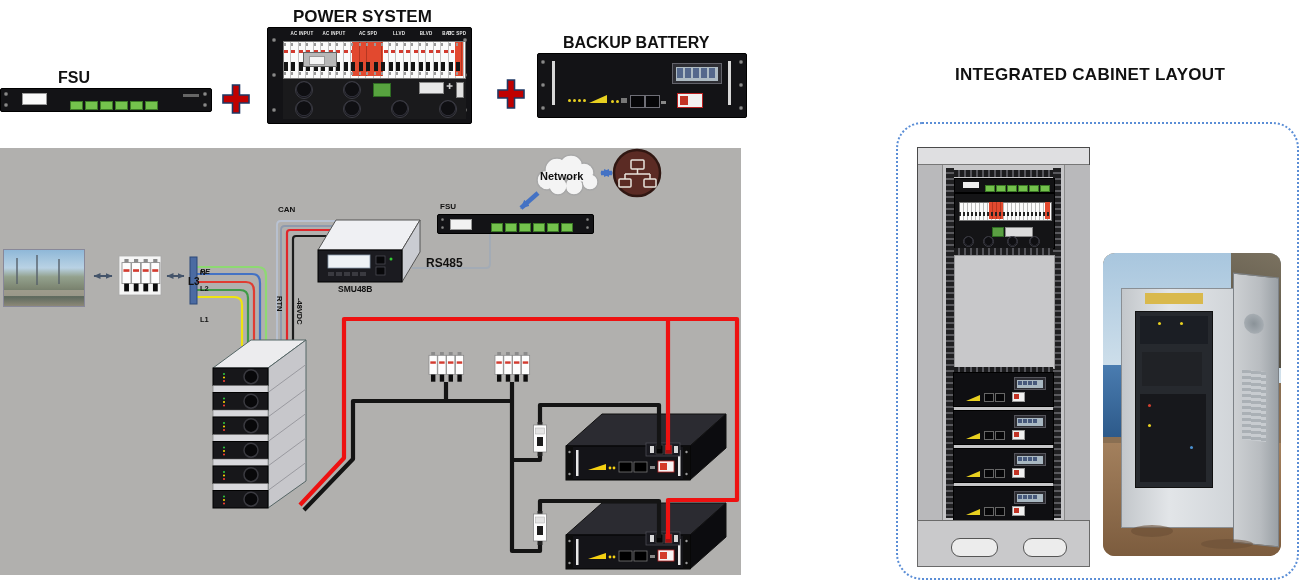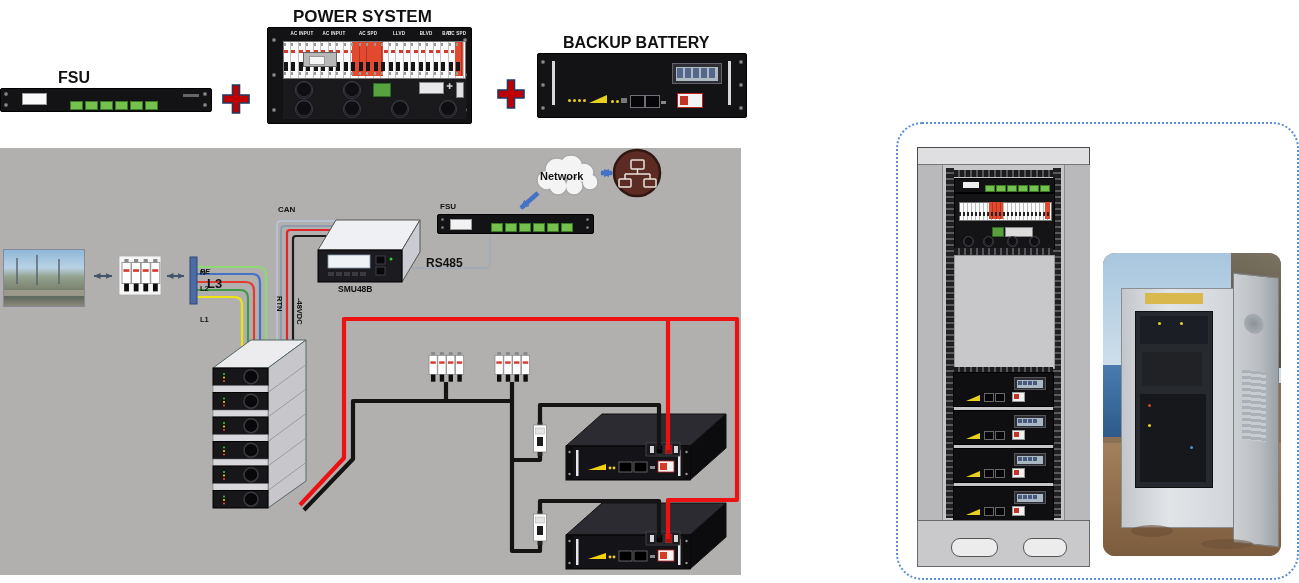--- a/index.html
+++ b/index.html
@@ -35,20 +35,21 @@
   .cbredin{position:absolute;left:1px;top:1px;width:5px;height:5px;background:#c23325;}
 </style>
 </head>
 <body>
 
 <div id="page">
 
   <div class="lbl ctr" style="left:58px;top:70px;width:90px;font-size:16px;">FSU</div>
   <div class="lbl ctr" style="left:293px;top:8px;width:163px;font-size:17px;">POWER SYSTEM</div>
   <div class="lbl ctr" style="left:563px;top:35px;width:172px;font-size:16px;">BACKUP BATTERY</div>
+  <div class="lbl ctr" style="left:955px;top:66px;width:285px;font-size:17px;letter-spacing:.3px;">INTEGRATED CABINET LAYOUT</div>
 
   <div class="abs rackdark" style="left:0px;top:88px;width:210px;height:22px;">
     <div class="screw" style="left:3px;top:3px;"></div>
     <div class="screw" style="left:3px;top:14px;"></div>
     <div class="screw" style="left:202px;top:3px;"></div>
     <div class="screw" style="left:202px;top:14px;"></div>
     <div class="abs" style="left:21px;top:4px;width:23px;height:10px;background:#fafafa;border:1px solid #999;"></div>
     <div class="greenblock" style="left:69px;top:12px;width:11px;height:7px;"></div>
     <div class="greenblock" style="left:84px;top:12px;width:11px;height:7px;"></div>
     <div class="greenblock" style="left:99px;top:12px;width:11px;height:7px;"></div>
@@ -417,21 +418,21 @@
 
   <div class="lbl" style="left:278px;top:206px;font-size:8px;">CAN</div>
   <div class="lbl" style="left:426px;top:257px;font-size:12px;">RS485</div>
   <div class="lbl ctr" style="left:338px;top:285px;width:60px;font-size:8.5px;">SMU48B</div>
   <div class="lbl" style="left:440px;top:203px;font-size:8px;">FSU</div>
   <div class="lbl ctr" style="left:540px;top:171px;width:54px;font-size:11px;">Network</div>
   <div class="vlbl" style="left:275px;top:296px;font-size:7.5px;">RTN</div>
   <div class="vlbl" style="left:295px;top:298px;font-size:7.5px;">-48VDC</div>
   <div class="lbl" style="left:200px;top:268px;font-size:7.5px;font-style:italic;">PE</div>
   <div class="lbl" style="left:200px;top:269px;font-size:7.5px;">N</div>
-  <div class="lbl" style="left:207px;top:277px;font-size:13px;">L3</div>
+  <div class="lbl" style="left:188px;top:277px;font-size:10px;">L3</div>
   <div class="lbl" style="left:200px;top:285px;font-size:7.5px;">L2</div>
   <div class="lbl" style="left:200px;top:292px;font-size:7.5px;margin-top:24px;">L1</div>
 
   <div class="abs" style="left:896px;top:122px;width:399px;height:454px;border:2px dotted #5b8ed6;border-radius:26px;"></div>
 
   <div class="abs" style="left:917px;top:147px;width:171px;height:418px;background:#c6c6c8;border:1px solid #4a4a4a;">
     <div class="abs" style="left:0;top:0;width:171px;height:16px;background:#dfdfe1;border-bottom:1px solid #777;"></div>
     <div class="abs" style="left:0;top:17px;width:24px;height:356px;background:#b9b9bb;border-right:1px solid #8a8a8a;"></div>
     <div class="abs" style="left:146px;top:17px;width:25px;height:356px;background:#b9b9bb;border-left:1px solid #8a8a8a;"></div>
     <div class="rail" style="left:28px;top:20px;height:350px;"></div>

